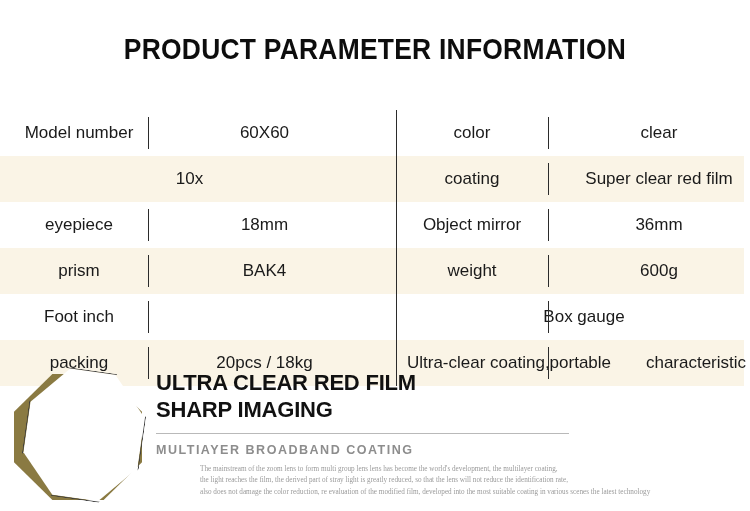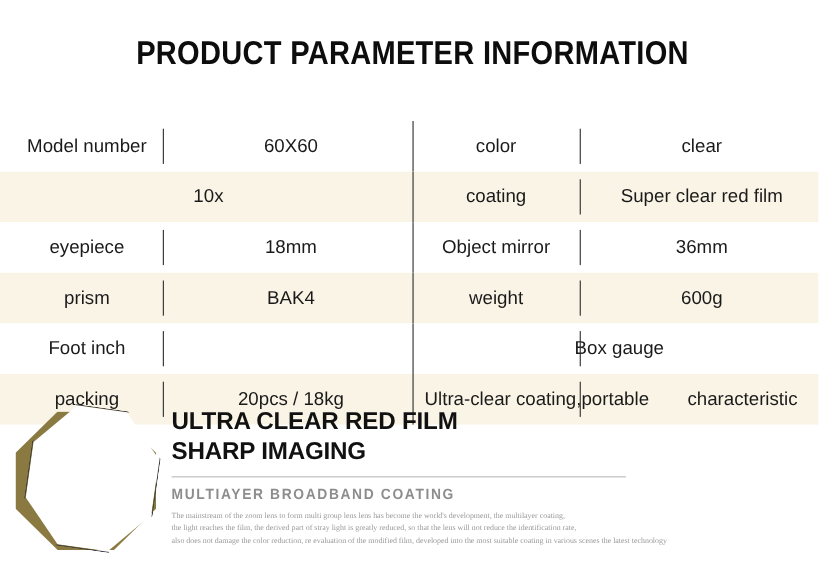--- a/index.html
+++ b/index.html
@@ -37,20 +37,21 @@
     position: absolute;
     top: 110px;
     left: 0;
     width: 750px;
   }
   .spec-row {
     display: flex;
     width: 744px;
     box-sizing: border-box;
     position: relative;
+    gap: 21px;
   }
   .spec-row.light { background: #ffffff; }
   .spec-row.cream { background: #faf4e6; }
 
   .spec-half {
     display: flex;
     flex: 0 0 375px;
     width: 375px;
     box-sizing: border-box;
     position: relative;
@@ -194,21 +195,21 @@
     white-space: nowrap;
   }
   .adv-para {
     margin-top: 7px;
     width: 592px;
     font-family: "Liberation Serif", serif;
     font-size: 7.2px;
     line-height: 1.62;
     color: #9a9a9a;
   }
-  .adv-para span { display: block; white-space: nowrap; }
+  .adv-para span { display: block; white-space: nowrap; margin-left: 44px; }
 </style>
 </head>
 <body>
 
 <div class="page-title">PRODUCT PARAMETER INFORMATION</div>
 
 <div class="spec-table">
 
   <div class="spec-row light">
     <div class="spec-half left">

